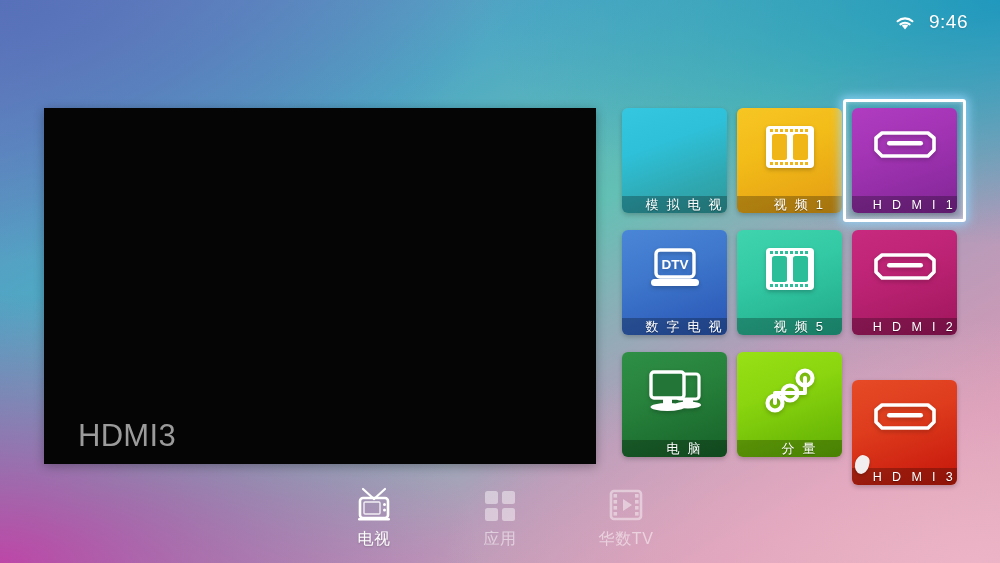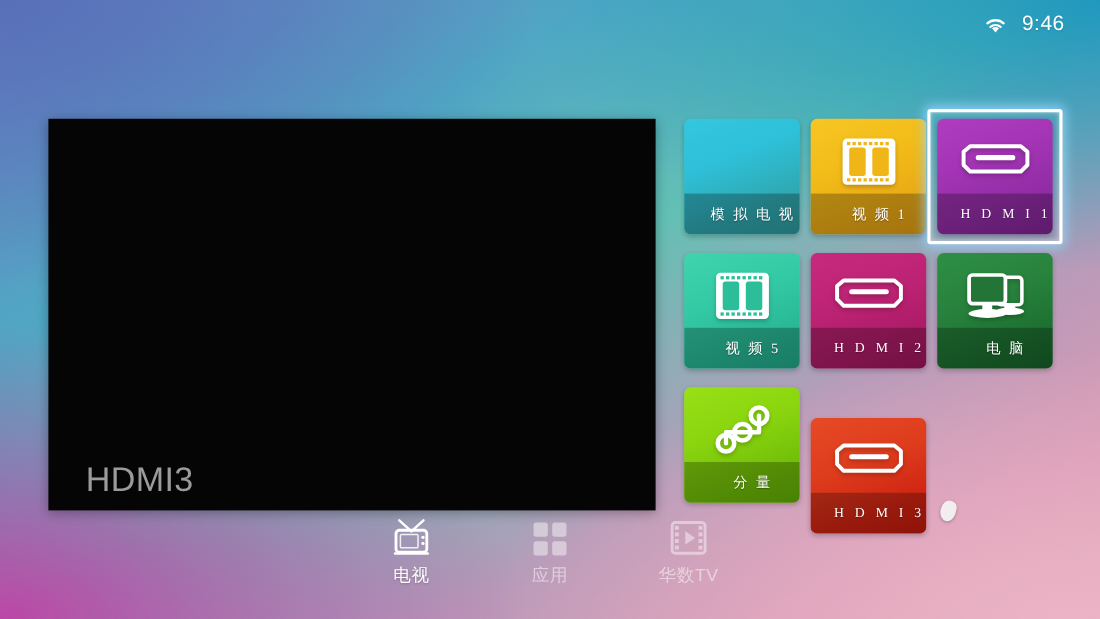--- a/index.html
+++ b/index.html
@@ -56,25 +56,25 @@
     position: relative; width: 105px; height: 105px;
     border-radius: 6px; overflow: hidden;
     box-shadow: 0 2px 5px rgba(0,0,0,0.22);
   }
   .tile-icon {
     position: absolute; left: 0; right: 0; top: 0; height: 78px;
     display: flex; align-items: center; justify-content: center;
   }
   .tile-icon svg { filter: drop-shadow(0 2px 2px rgba(0,0,0,0.22)); }
   .tile-label {
-    position: absolute; left: 0; right: 0; bottom: 0; height: 37px;
+    position: absolute; left: 0; right: 0; bottom: 0; height: 17px;
     background: rgba(0,0,0,0.26);
     display: flex; align-items: center; justify-content: center;
     color: #ffffff; font-size: 13px; letter-spacing: 2.2px;
-    font-family: Liberation Serif, serif;
+    font-family: Liberation Sans, sans-serif;
     text-shadow: 0 1px 1px rgba(0,0,0,0.35);
     white-space: nowrap;
     padding-left: 20px;
   }
   .tile-label.latin { letter-spacing: 3.4px; font-size: 12.5px; }
   
   .tile-wrap { position: relative; width: 105px; height: 105px; }
   .tile-wrap.selected::after {
     content: ""; position: absolute;
     left: -9px; top: -9px; right: -9px; bottom: -9px;
@@ -88,21 +88,21 @@
   .g-vid1  { background: linear-gradient(160deg, #f7c623 0%, #f2bb18 40%, #e8a615 80%, #e09c12 100%); text-align: center; }
   .g-hdmi1 { background: linear-gradient(160deg, #b03cc0 0%, #a435b5 35%, #8c2aa0 80%, #7e2593 100%); }
   .g-dtv   { background: linear-gradient(160deg, #4a86d8 0%, #3e77cc 40%, #2f5fbb 82%, #2a56b2 100%); }
   .g-vid2  { background: linear-gradient(160deg, #3fd4ad 0%, #33c9a4 40%, #26b291 82%, #22a98a 100%); }
   .g-hdmi2 { background: linear-gradient(160deg, #c72a7e 0%, #bd2374 40%, #a81a63 82%, #9e165c 100%); }
   .g-pc    { background: linear-gradient(160deg, #2e8f45 0%, #27823c 40%, #1b6b2e 82%, #176228 100%); }
   .g-comp  { background: linear-gradient(160deg, #98e016 0%, #8ad50f 38%, #6dba07 80%, #63ae05 100%); }
   .g-hdmi3 { background: linear-gradient(160deg, #e64a26 0%, #de3c1d 40%, #cc2010 82%, #c21a0c 100%); margin-top: 28px; }
   
   #bottomnav {
-    position: absolute; left: 0; right: 0; bottom: 20px;
+    position: absolute; left: 0; right: 0; bottom: 4px;
     height: 86px;
     display: flex; align-items: center; justify-content: center;
     gap: 40px;
   }
   .nav-item {
     width: 86px;
     display: flex; flex-direction: column; align-items: center; gap: 6px;
   }
   .nav-icon { height: 40px; display: flex; align-items: flex-end; justify-content: center; }
   .nav-label {
@@ -189,20 +189,32 @@
         <div class="tile-icon">
           <svg width="66" height="34" viewBox="0 0 66 34">
             <path d="M4 8 L10 3 L56 3 L62 8 L62 20 L56 26 L10 26 L4 20 Z" fill="none" stroke="#fff" stroke-width="3.6" stroke-linejoin="round"></path>
             <rect x="15" y="11" width="36" height="4.6" rx="2.3" fill="#fff"></rect>
           </svg>
         </div>
         <div class="tile-label latin">H D M I 1</div>
       </div>
     </div>
 
+    <div class="tile-wrap">
+      <div class="tile g-dtv">
+        <div class="tile-icon">
+          <svg width="60" height="46" viewBox="0 0 60 46">
+            <rect x="11" y="4" width="38" height="27" rx="4" fill="none" stroke="#fff" stroke-width="3.4"></rect>
+            <rect x="6" y="33" width="48" height="7" rx="3.5" fill="#fff"></rect>
+            <text x="30" y="23" font-family="Liberation Sans, sans-serif" font-size="13.5" font-weight="bold" fill="#fff" text-anchor="middle">DTV</text>
+          </svg>
+        </div>
+        <div class="tile-label">数 字 电 视</div>
+      </div>
+    </div>
 
     <div class="tile-wrap">
       <div class="tile g-vid2">
         <div class="tile-icon">
           <svg width="54" height="48" viewBox="0 0 54 48">
             <rect x="3" y="3" width="48" height="42" rx="4" fill="#fff"></rect>
             <rect x="9" y="11" width="15" height="26" rx="2.5" fill="#2cbd99"></rect>
             <rect x="30" y="11" width="15" height="26" rx="2.5" fill="#2cbd99"></rect>
             <g fill="#2cbd99">
               <rect x="7" y="6" width="3" height="3"></rect>

